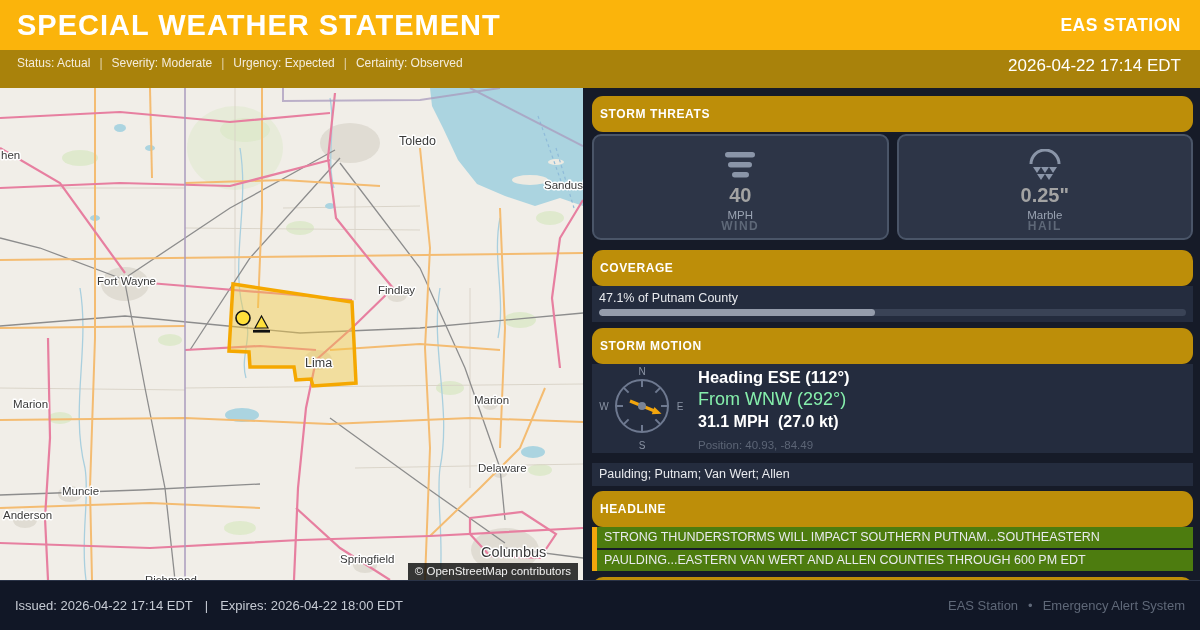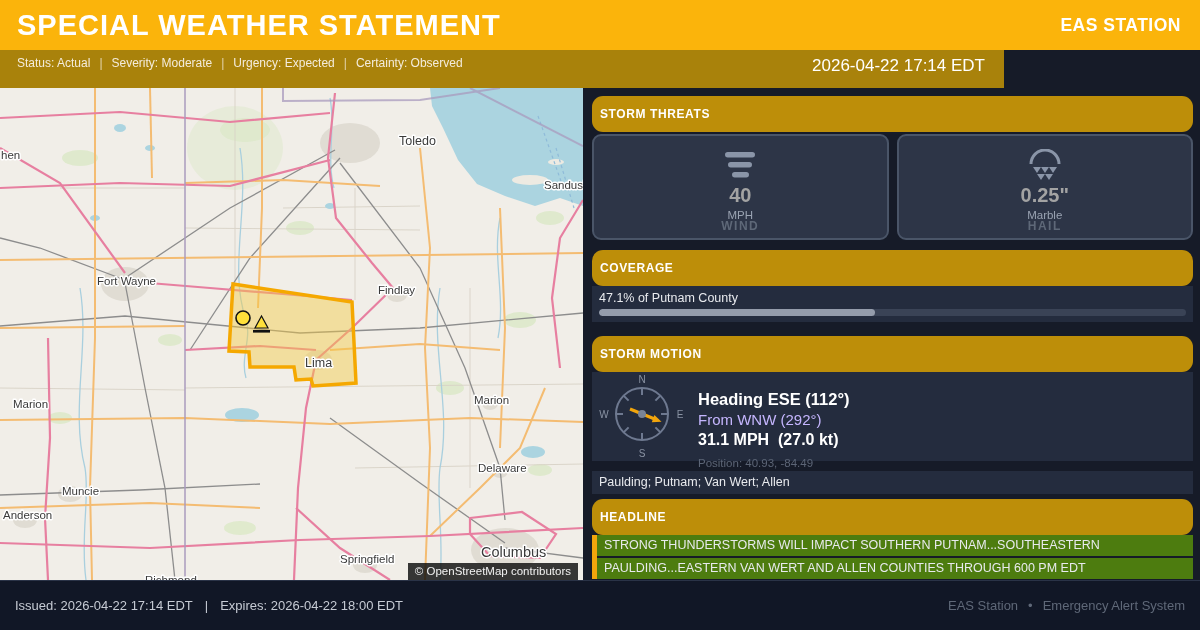--- a/index.html
+++ b/index.html
@@ -4,21 +4,21 @@
 <style>
   html,body{margin:0;padding:0;background:#161B28;font-family:"Liberation Sans",sans-serif;}
   .stage{position:relative;width:1200px;height:630px;overflow:hidden;background:#161B28;}
 
   
   .header{position:absolute;left:0;top:0;width:1200px;height:50px;background:#FBB40B;
     display:flex;align-items:center;justify-content:space-between;padding:0 19px 0 17px;box-sizing:border-box;}
   .title{font-size:29px;font-weight:bold;color:#fff;letter-spacing:1px;}
   .station{font-size:17.5px;font-weight:bold;color:#fff;letter-spacing:.5px;}
 
-  .statusbar{position:absolute;left:0;top:50px;width:1004px;height:38px;background:#A9820B;
+  .statusbar{position:absolute;left:0;top:50px;width:1200px;height:38px;background:#A9820B;
     box-sizing:border-box;padding:6px 19px 0 17px;display:flex;justify-content:space-between;color:#F4ECDC;}
   .status-items{display:flex;gap:9px;font-size:12px;}
   .status-sep{opacity:.75;}
   .timestamp{font-size:17px;color:#fff;}
 
   
   .map{position:absolute;left:0;top:88px;width:583px;height:492px;background:#F1EEE8;overflow:hidden;}
   .map svg{display:block;}
   .mlbl{font-size:11.5px;fill:#3A3A3A;paint-order:stroke;stroke:#FFFFFF;stroke-width:2.8px;stroke-linejoin:round;}
   .mlbl-lg{font-size:14.5px;}
@@ -34,29 +34,29 @@
   .strip{background:#242C3E;color:#E8EAEE;font-size:12.5px;}
 
   .cards{display:flex;gap:8px;margin:2px 0 10px;}
   .card{flex:1;height:106px;background:#2D3547;border:2px solid #4A5568;border-radius:9px;
     display:flex;flex-direction:column;align-items:center;box-sizing:border-box;position:relative;}
   .card-icon{margin-top:12px;height:36px;display:flex;align-items:center;justify-content:center;}
   .card-value{font-size:20px;font-weight:bold;color:#a3a3a3;line-height:1;margin-top:1px;}
   .card-unit{font-size:11.5px;color:#9AA3B2;margin-top:4px;}
   .card-type{position:absolute;bottom:5px;font-size:12px;font-weight:bold;color:#5E6878;letter-spacing:1.5px;}
 
-  .coverage-strip{margin-bottom:14px;padding:3px 7px 6px;}
+  .coverage-strip{margin-bottom:6px;padding:3px 7px 6px;}
   .coverage-text{line-height:14px;padding-top:2px;}
   .progress-track{height:7px;background:#3A4356;border-radius:4px;margin-top:4px;overflow:hidden;}
   .progress-fill{height:100%;background:#949CAB;border-radius:4px;width:0;}
 
   .motion-strip{margin-bottom:10px;height:89px;display:flex;}
-  .motion-text{padding-top:18px;padding-left:2px;}
+  .motion-text{padding-top:4px;padding-left:2px;}
   .m-heading{font-size:16.5px;font-weight:bold;color:#fff;line-height:1.1;}
-  .m-from{font-size:15px;color:#c4b5fd;margin-top:3px;}
+  .m-from{font-size:18px;color:#86efac;margin-top:3px;}
   .m-speed{font-size:16px;font-weight:bold;color:#fff;margin-top:3px;white-space:pre;}
   .m-pos{font-size:11.5px;color:#5C6576;margin-top:8px;}
 
   .areas-strip{margin-bottom:4px;padding:4px 7px 4px;line-height:15px;}
   .areas-strip{margin-bottom:5px;}
 
   .headline-wrap{position:relative;margin-top:0;margin-bottom:6px;padding-left:5px;}
   .headline-bar{position:absolute;left:0;top:0;bottom:0;width:5px;background:#F2A50C;}
   .headline-line{background:#4d7c0f;padding:3px 7px 3px;margin-bottom:2px;font-size:12.5px;color:#E8EAEE;line-height:15px;}
 

